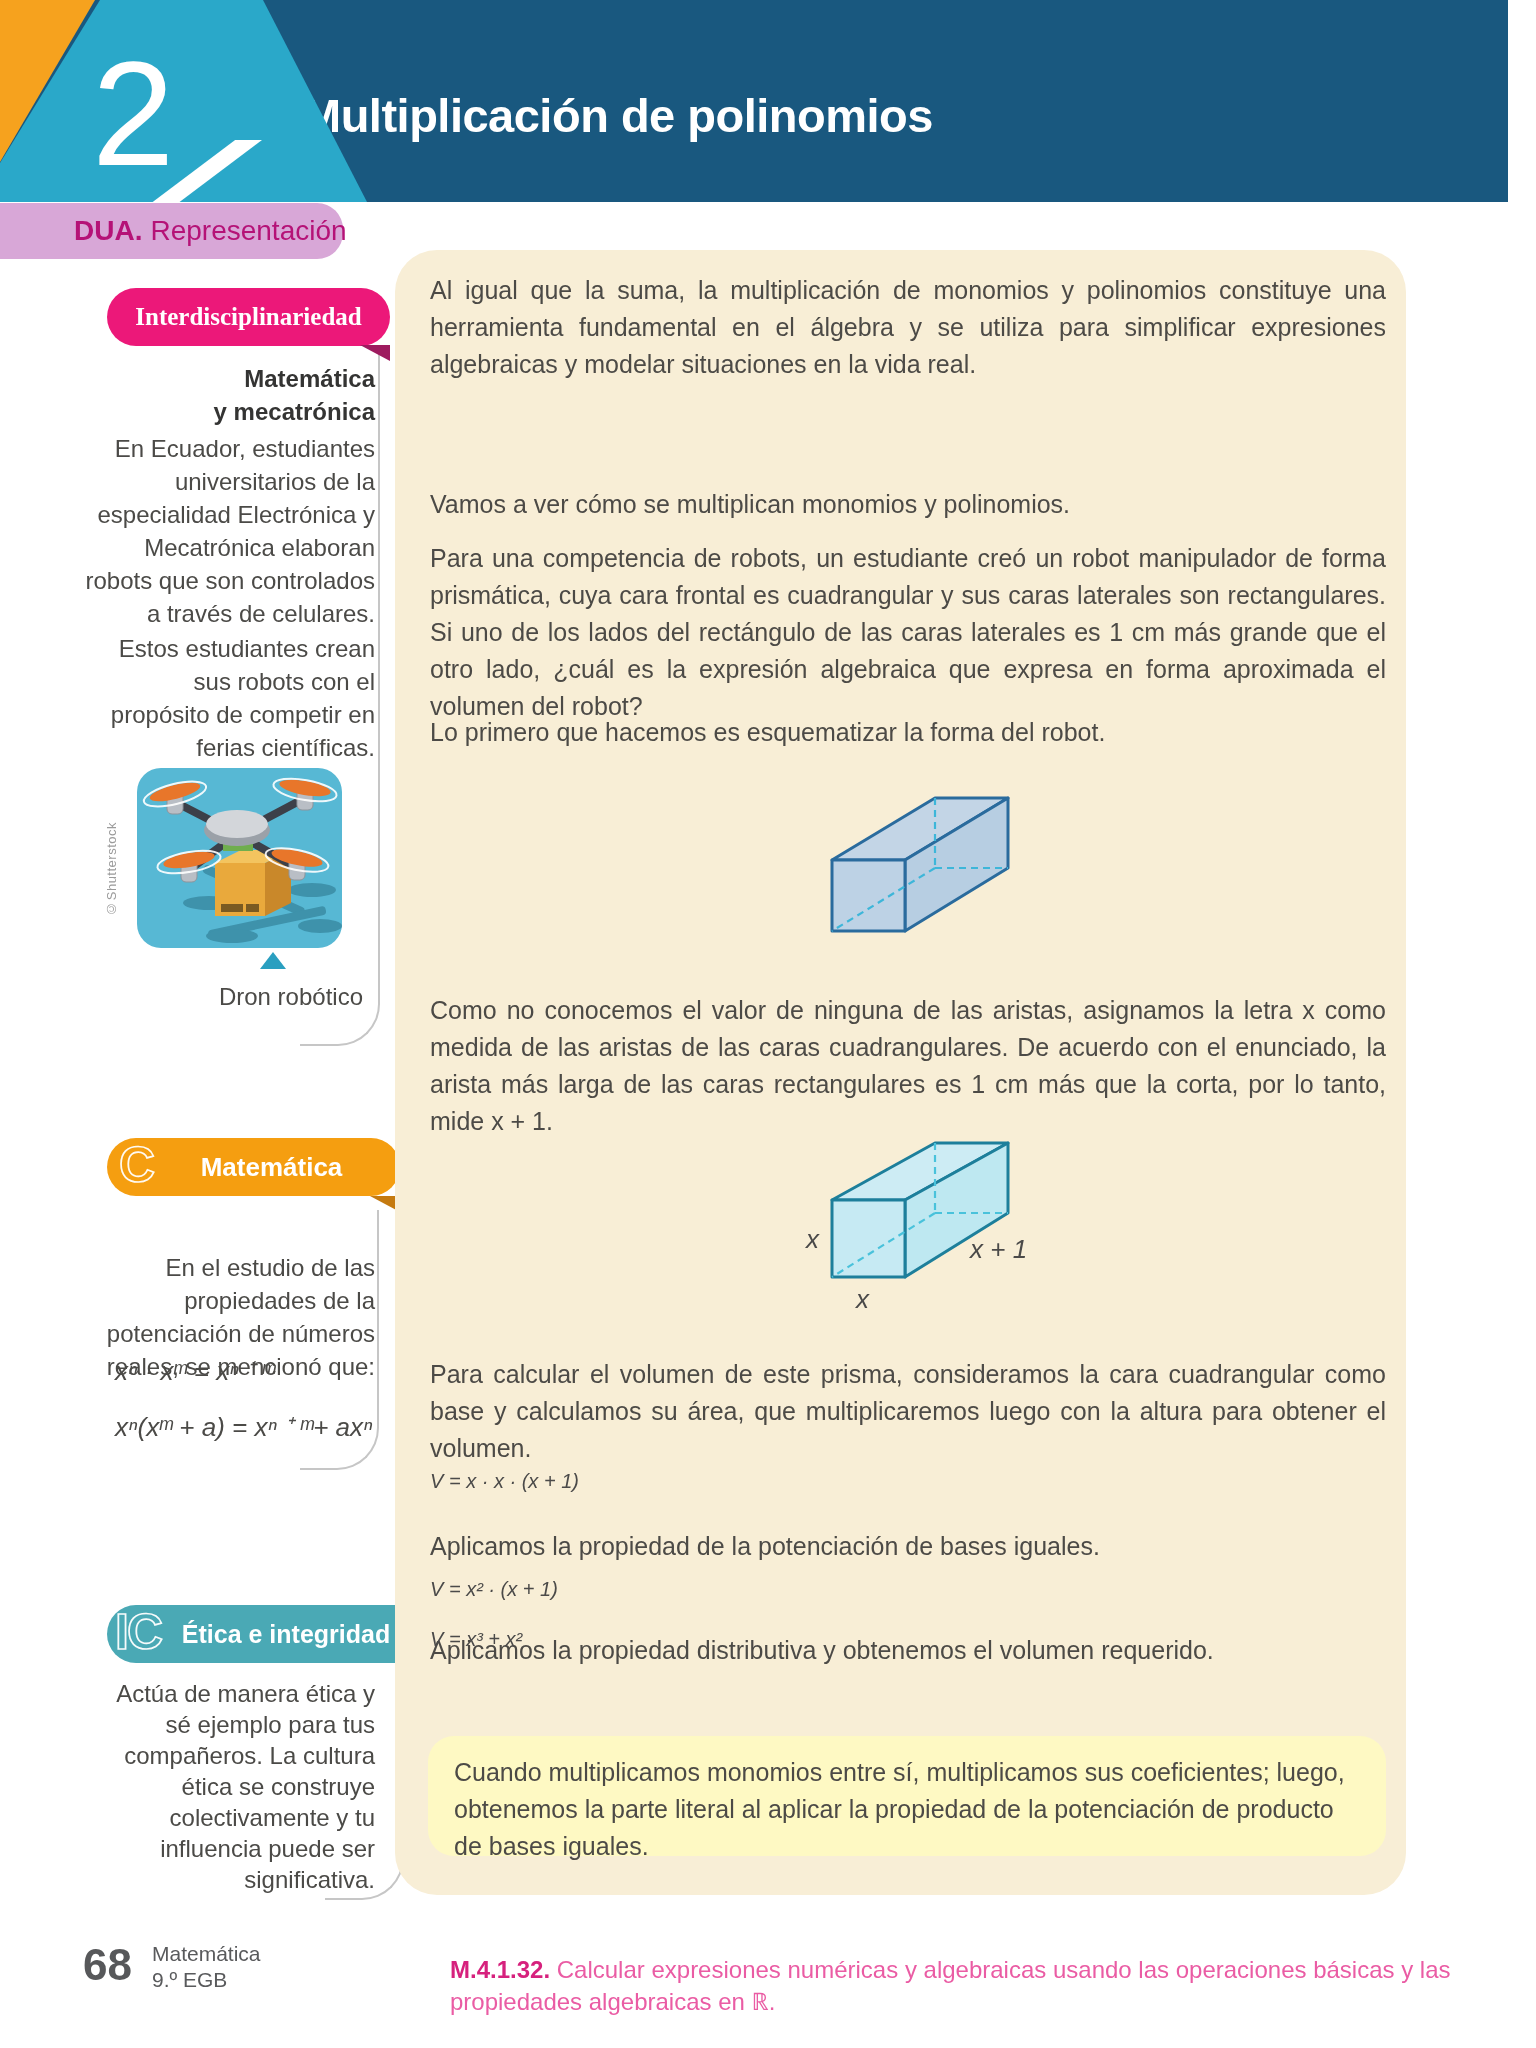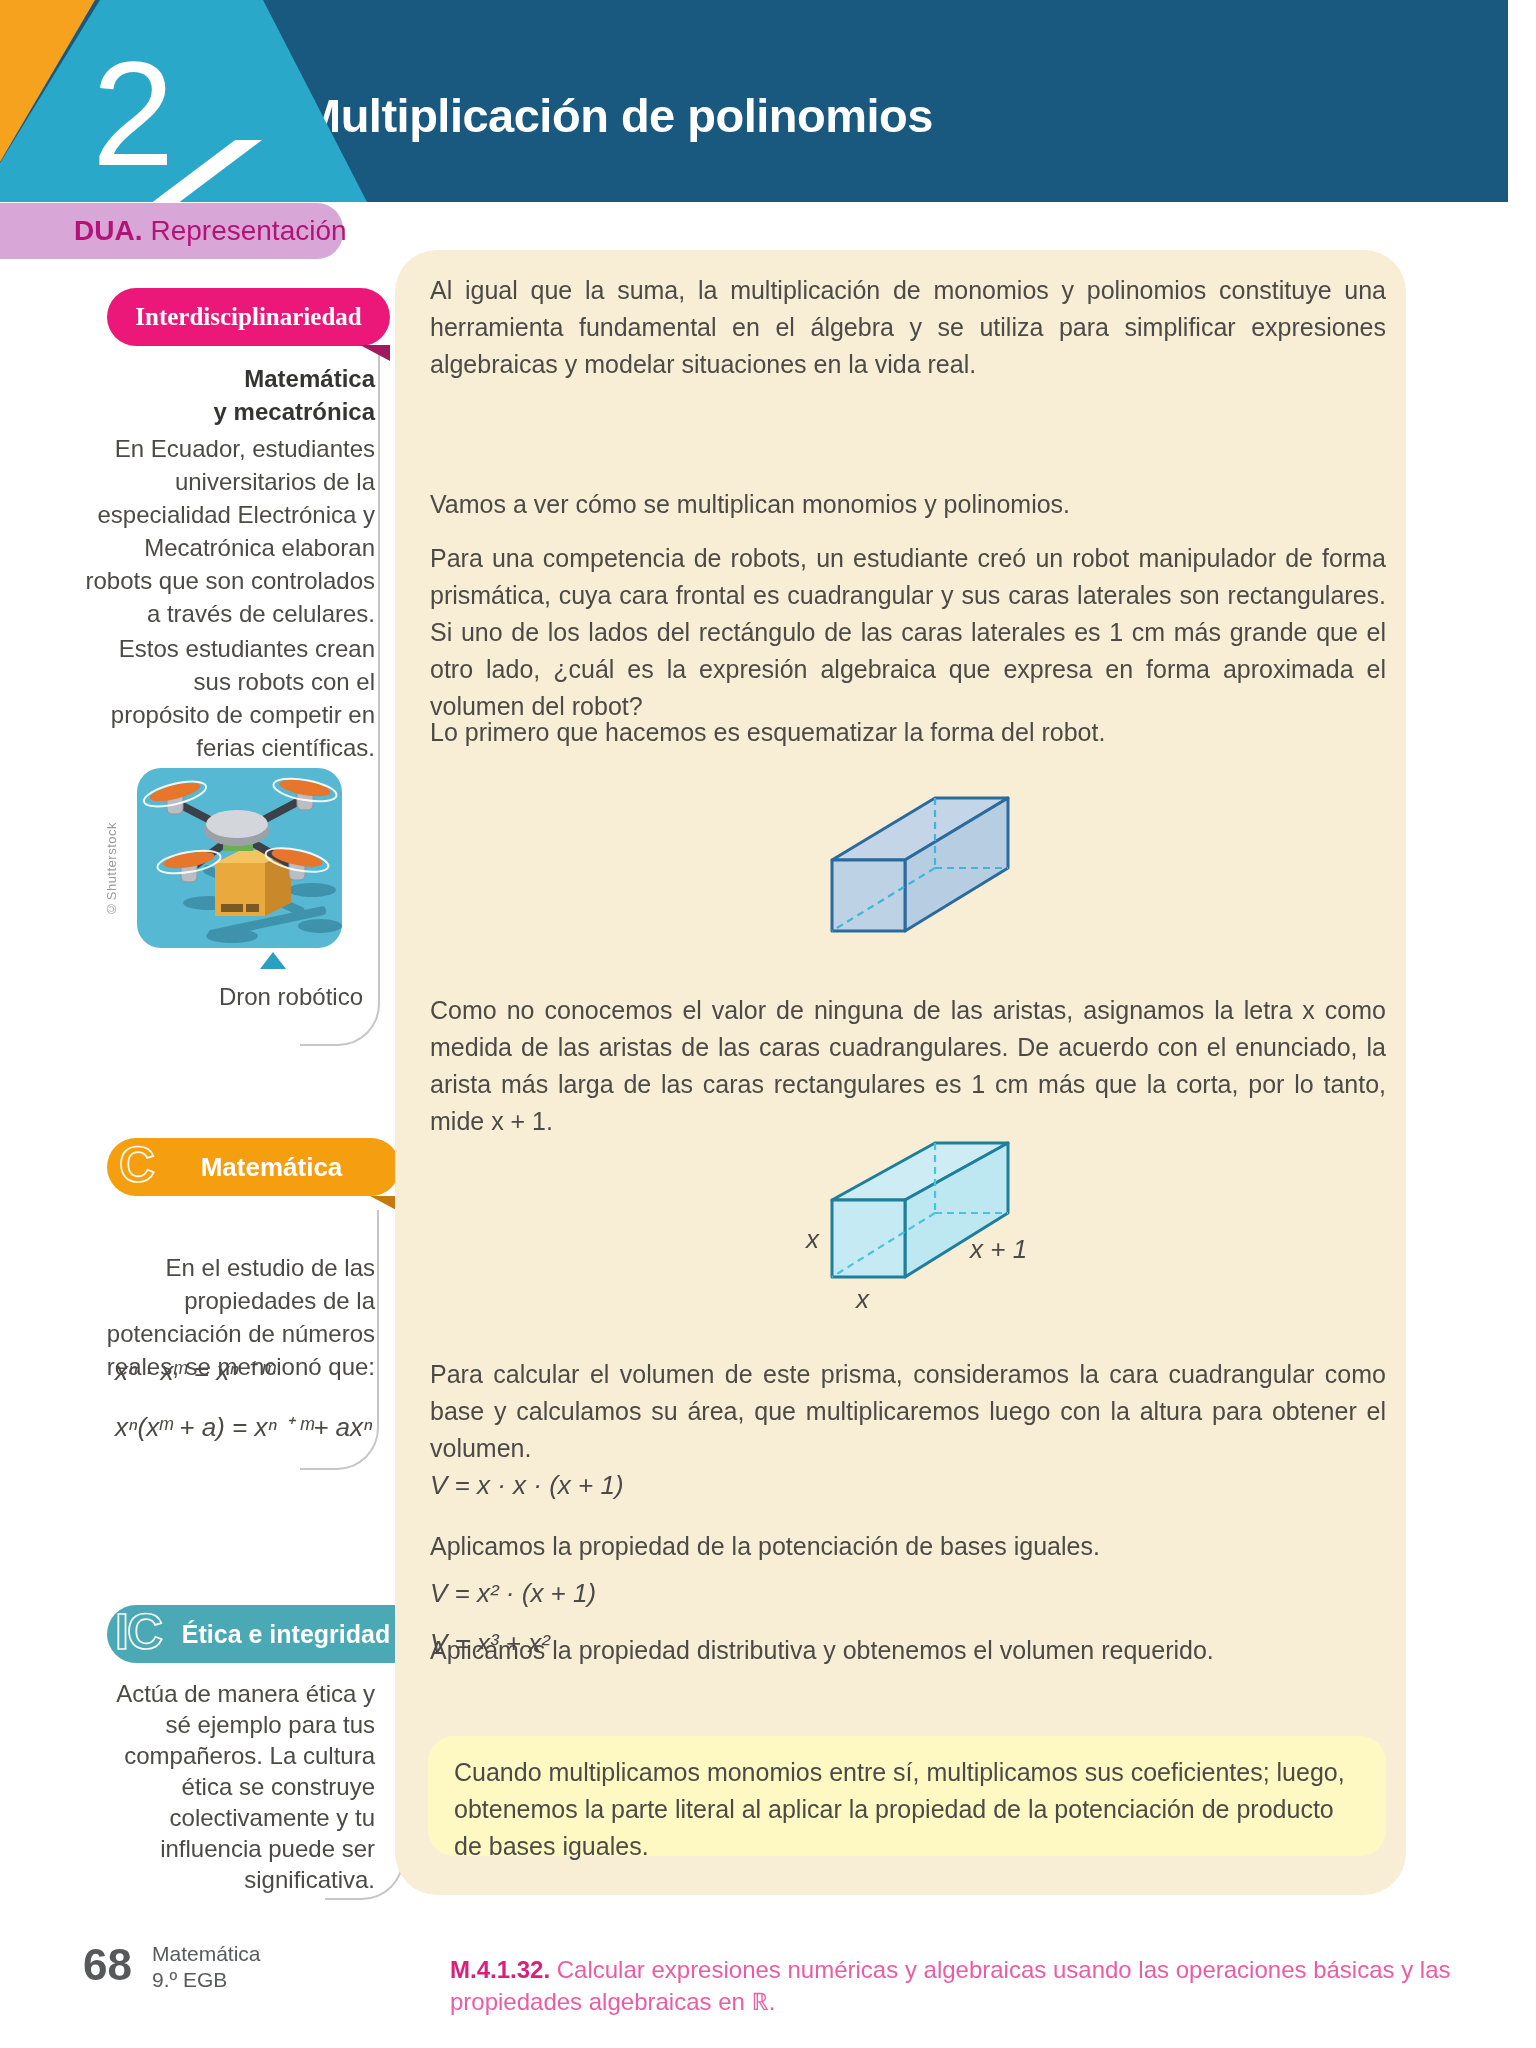--- a/index.html
+++ b/index.html
@@ -32,21 +32,21 @@
   .side-text { position:absolute; left:85px; width:290px; text-align:right; color:#4b4a47; font-size:24px; line-height:33px; white-space:pre-line; }
   .side-head { font-weight:bold; color:#343433; }
   .side-math { position:absolute; left:115px; color:#4b4a47; font-size:26px; font-style:italic; }
   .credit { position:absolute; left:104px; top:822px; color:#9b9b9b; font-size:13px;
     writing-mode:vertical-rl; transform:rotate(180deg); letter-spacing:0.5px; }
   .tri-marker { position:absolute; left:260px; top:952px; width:26px; height:17px; background:#2a9fc0;
     clip-path:polygon(50% 0, 100% 100%, 0 100%); }
   
   .cream { position:absolute; left:395px; top:250px; width:1011px; height:1645px; background:#f8eed6; border-radius:42px; }
   .para { position:absolute; left:430px; width:956px; color:#4c4a46; font-size:25px; line-height:37px; text-align:justify; }
-  .formula { position:absolute; left:430px; color:#4b4a49; font-size:26px; font-style:italic; }
+  .formula { position:absolute; left:430px; color:#4b4a49; font-size:20px; font-style:italic; }
   .note-box { position:absolute; left:428px; top:1736px; width:958px; height:120px; background:#fef9c3; border-radius:26px;
     box-sizing:border-box; padding:18px 24px 0 26px; color:#4c4a46; font-size:25px; line-height:37px; }
   .prism-label { font-style:italic; font-size:26px; fill:#4b4a49; font-family:"Liberation Sans", sans-serif; }
   
   .page-num { position:absolute; left:83px; top:1940px; font-size:44px; font-weight:bold; color:#57585a; }
   .course { position:absolute; left:152px; top:1941px; font-size:21px; line-height:26px; color:#595a5c; white-space:pre-line; }
   .standard { position:absolute; left:450px; top:1956px; font-size:24px; }
   .standard .b { font-weight:bold; color:#d6217d; }
   .standard .r { color:#ea5ca4; }
 </style>

